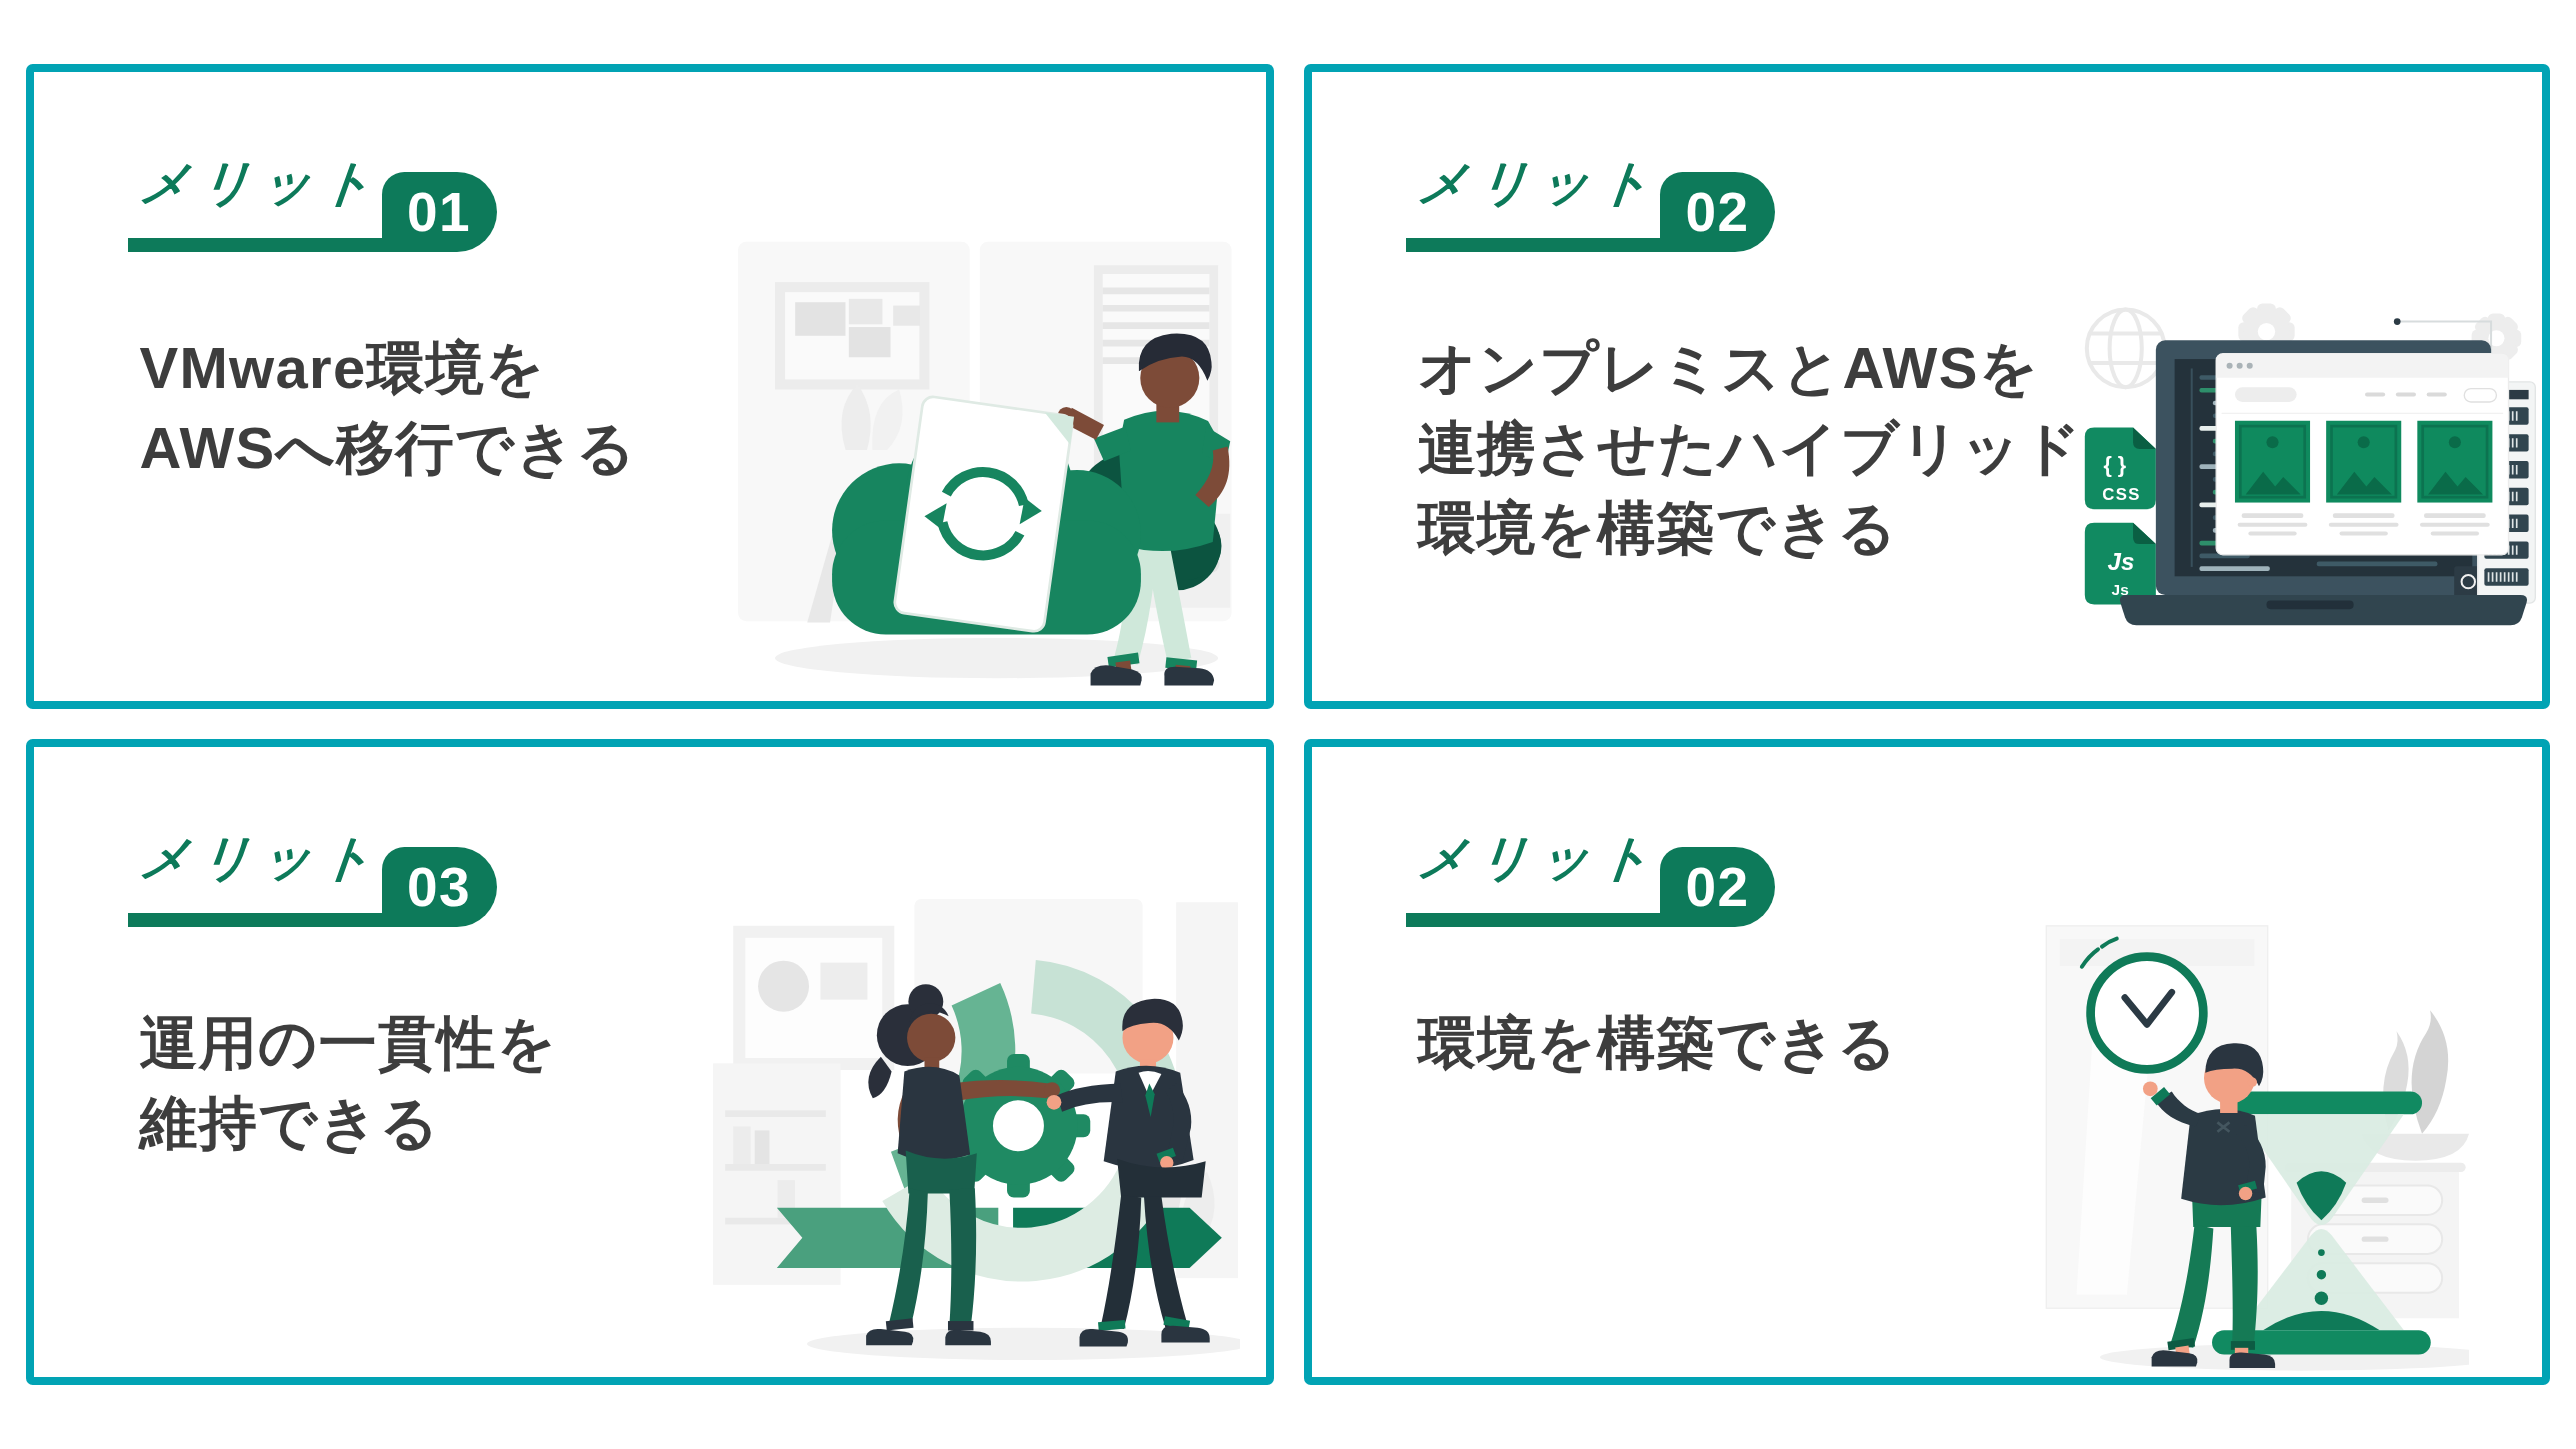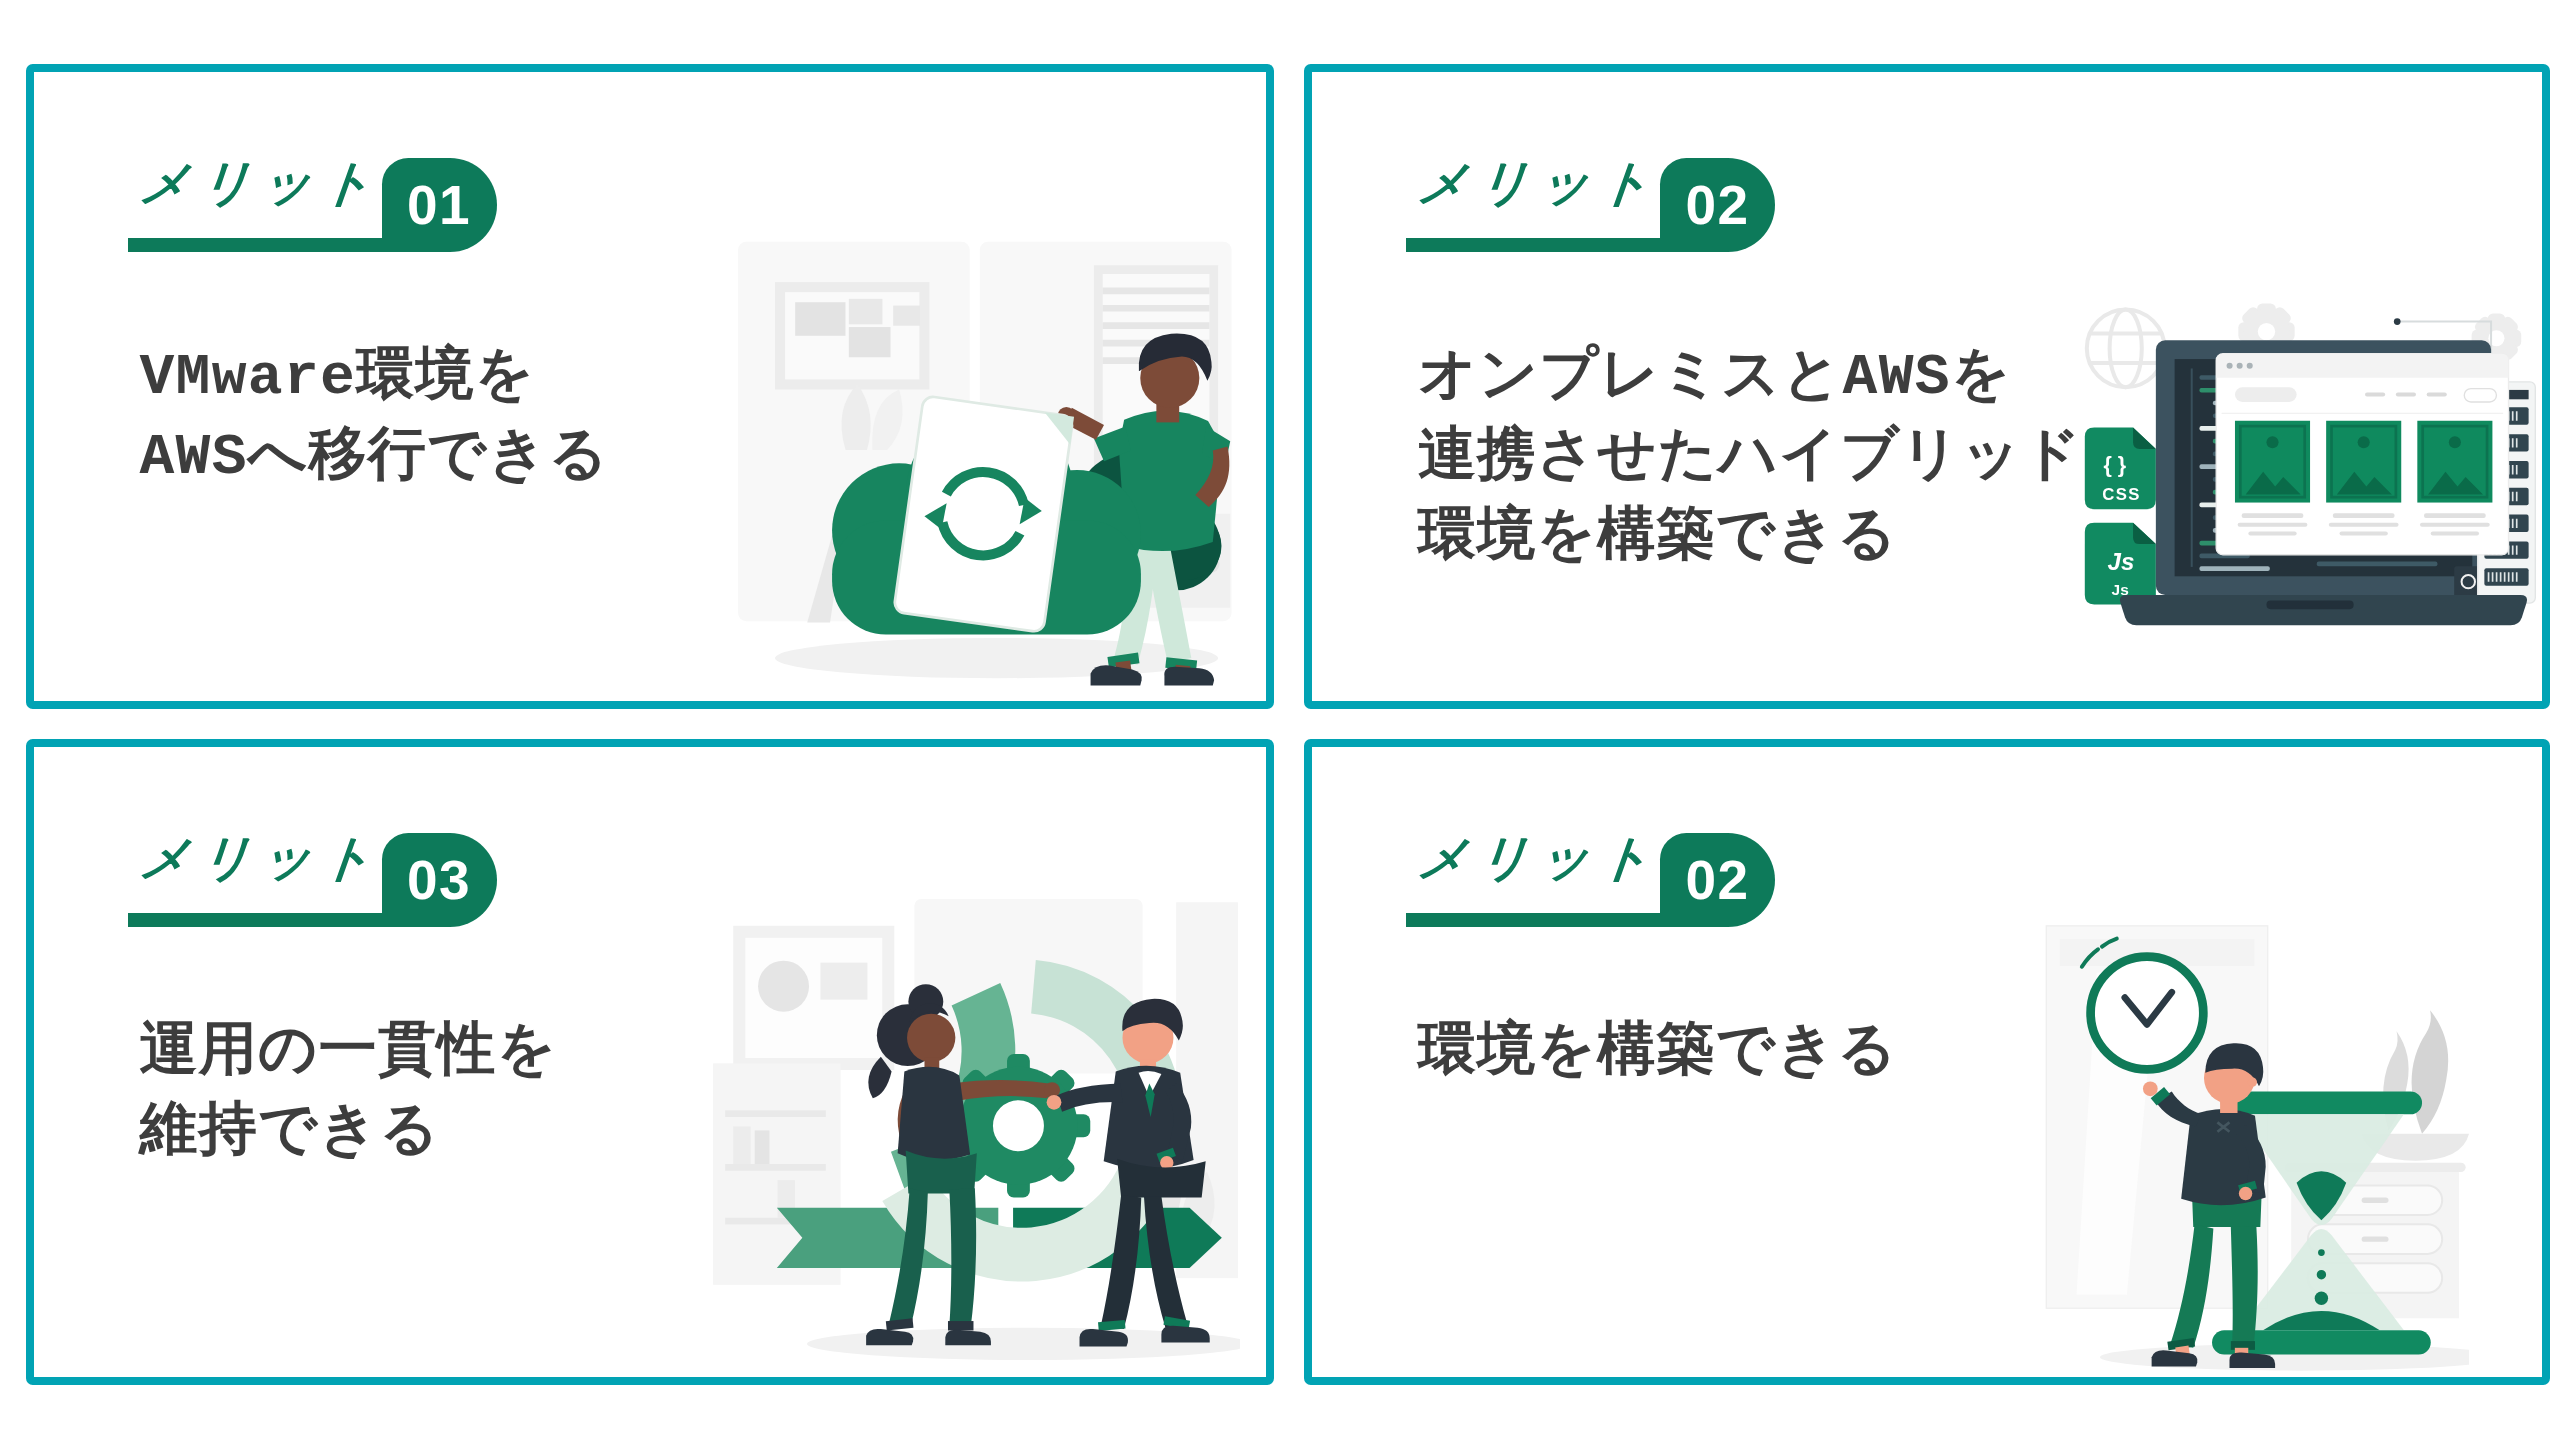--- a/index.html
+++ b/index.html
@@ -12,26 +12,26 @@
   .card{position:absolute;box-sizing:border-box;background:#fff;border:8px solid var(--teal);border-radius:6.7px;}
   #card1{left:25.5px;top:64px;width:1248px;height:645px;}
   #card2{left:1304px;top:64px;width:1246px;height:645px;}
   #card3{left:25.5px;top:739px;width:1248px;height:646px;}
   #card4{left:1304px;top:739px;width:1246px;height:646px;}
 
   .hd{position:absolute;left:94px;top:67px;width:429px;height:113px;}
   .hd-label{position:absolute;left:12px;bottom:35px;font-size:50px;font-weight:700;font-style:italic;
             letter-spacing:9.4px;color:var(--green);transform:skewX(-6deg);white-space:nowrap;}
   .hd-bar{position:absolute;left:0;bottom:0;width:319px;height:14px;background:var(--green);}
-  .hd-badge{position:absolute;left:254px;bottom:0;width:115px;height:94px;background:var(--green);
+  .hd-badge{position:absolute;left:254px;bottom:0;width:115px;height:80px;background:var(--green);
             border-radius:28px 50px 50px 0;display:flex;align-items:center;justify-content:center;}
   .hd-num{font-size:55px;font-weight:700;color:#fff;letter-spacing:1.3px;}
 
-  .txt{position:absolute;left:106px;top:266px;color:var(--ink);font-size:58px;font-weight:700;
-       line-height:80px;letter-spacing:1.3px;white-space:nowrap;font-family:Liberation Mono, monospace;}
+  .txt{position:absolute;left:106px;top:256px;color:var(--ink);font-size:58px;font-weight:700;
+       line-height:80px;letter-spacing:1.3px;white-space:nowrap;}
   .illu{position:absolute;}
   #i1{left:694px;top:153px;}
   #i2{left:750px;top:209px;}
   #i3{left:679px;top:115px;}
   #i4{left:684px;top:162px;}
   svg text{font-family:"Liberation Sans","DejaVu Sans",sans-serif;}
 </style>
 </head>
 <body>
 

